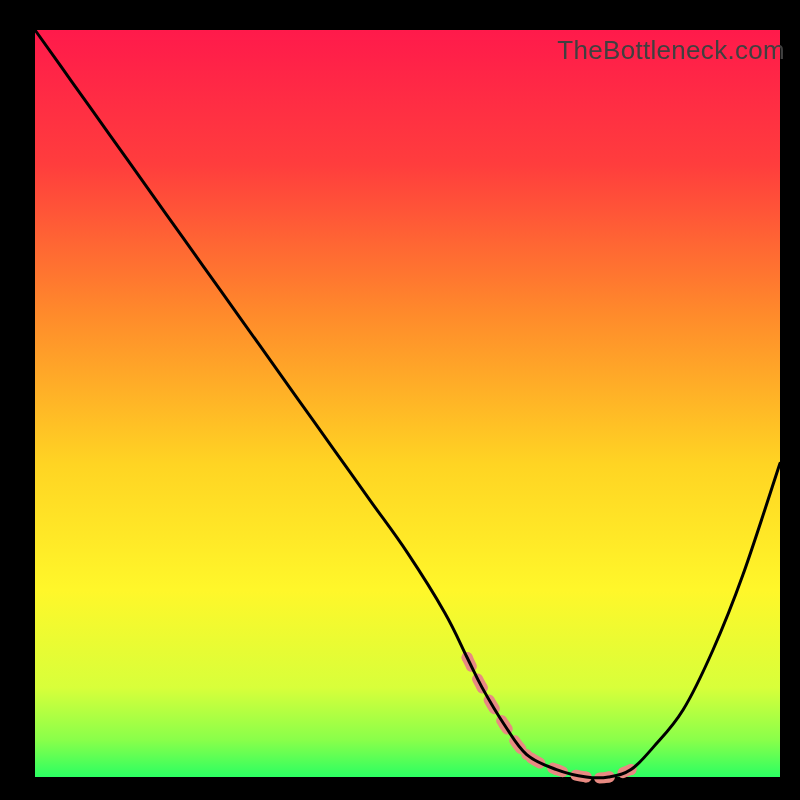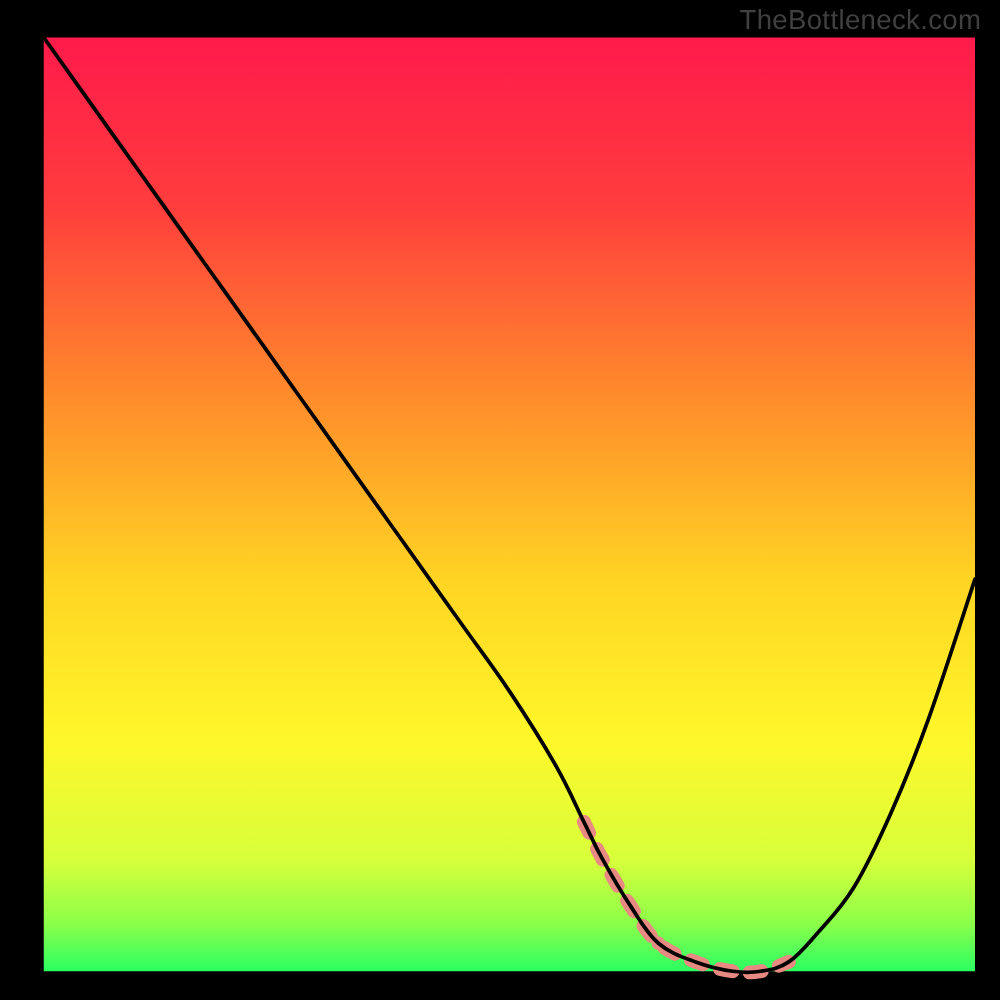--- a/index.html
+++ b/index.html
@@ -14,23 +14,24 @@
   .chart-frame {
     position: absolute;
     background: #000;
   }
   .plot-gradient {
     position: absolute;
   }
   .watermark {
     position: absolute;
     color: #404040;
-    font-size: 22px;
+    font-size: 26px;
     font-weight: 500;
     letter-spacing: 0.3px;
+    margin-top: 32px;
   }
   svg {
     position: absolute;
     left: 0;
     top: 0;
   }
 </style>
 </head>
 <body>
 

